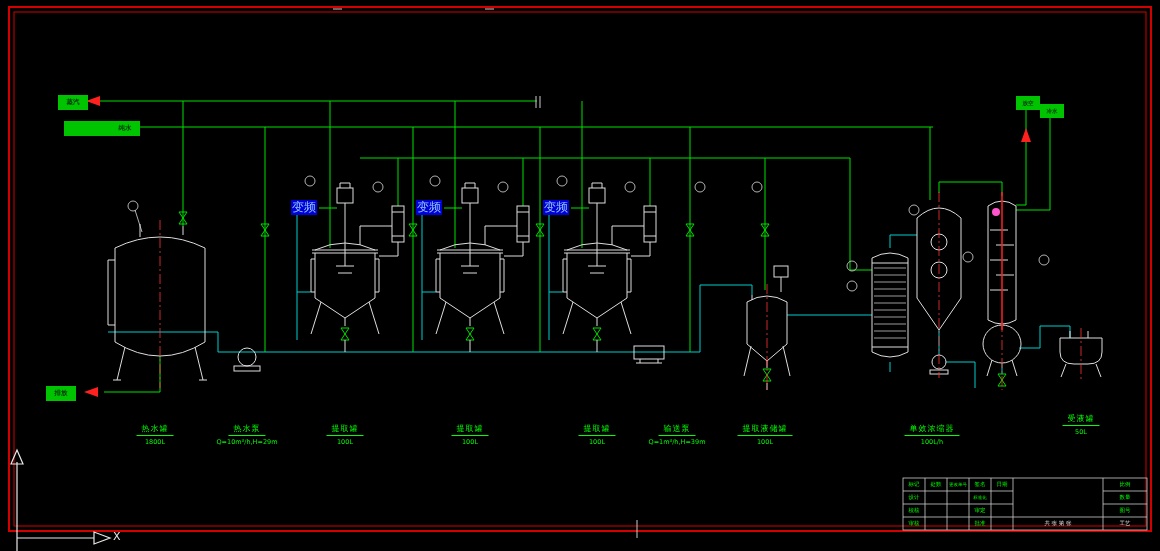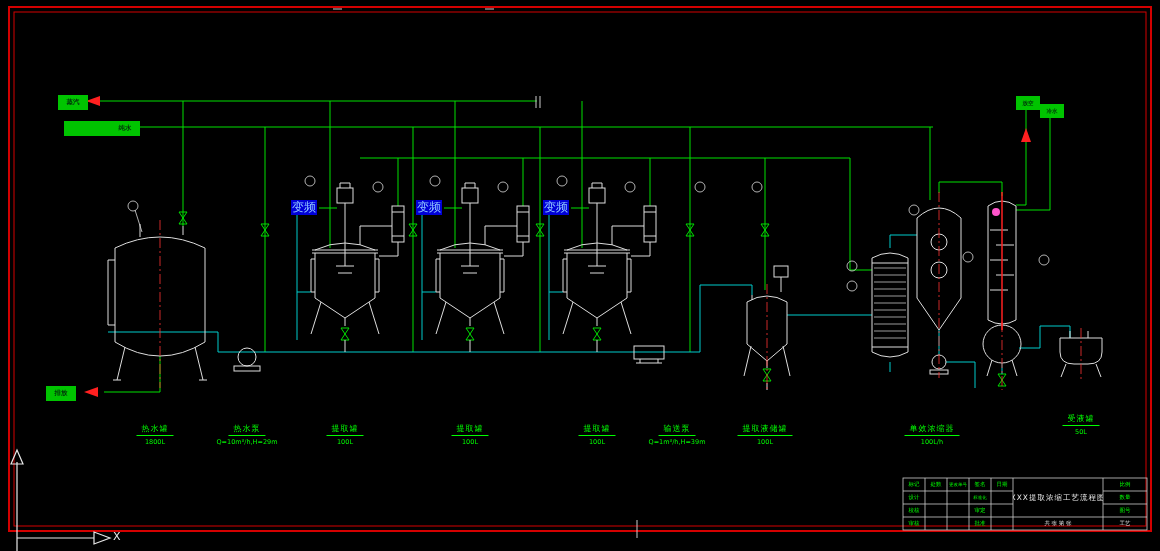--- a/index.html
+++ b/index.html
@@ -302,16 +302,15 @@
 
 <div class="tb-cell" style="left:969px;top:491px;width:22px;height:13px;font-size:4.5px;">标准化</div>
 <div class="tb-cell" style="left:969px;top:504px;width:22px;height:13px;">审定</div>
 <div class="tb-cell" style="left:969px;top:517px;width:22px;height:13px;">批准</div>
 
 <div class="tb-cell" style="left:1103px;top:478px;width:44px;height:13px;">比例</div>
 <div class="tb-cell" style="left:1103px;top:491px;width:44px;height:13px;">数量</div>
 <div class="tb-cell" style="left:1103px;top:504px;width:44px;height:13px;">图号</div>
 <div class="tb-cell white" style="left:1103px;top:517px;width:44px;height:13px;">工艺</div>
 
-<div class="tb-cell tb-title" style="left:1013px;top:478px;width:90px;height:39px;">XXX提取浓缩工艺流程图</div>
 <div class="tb-cell white" style="left:1013px;top:517px;width:90px;height:13px;">共 张 第 张</div>
 
 </div>
 
 </body></html>

